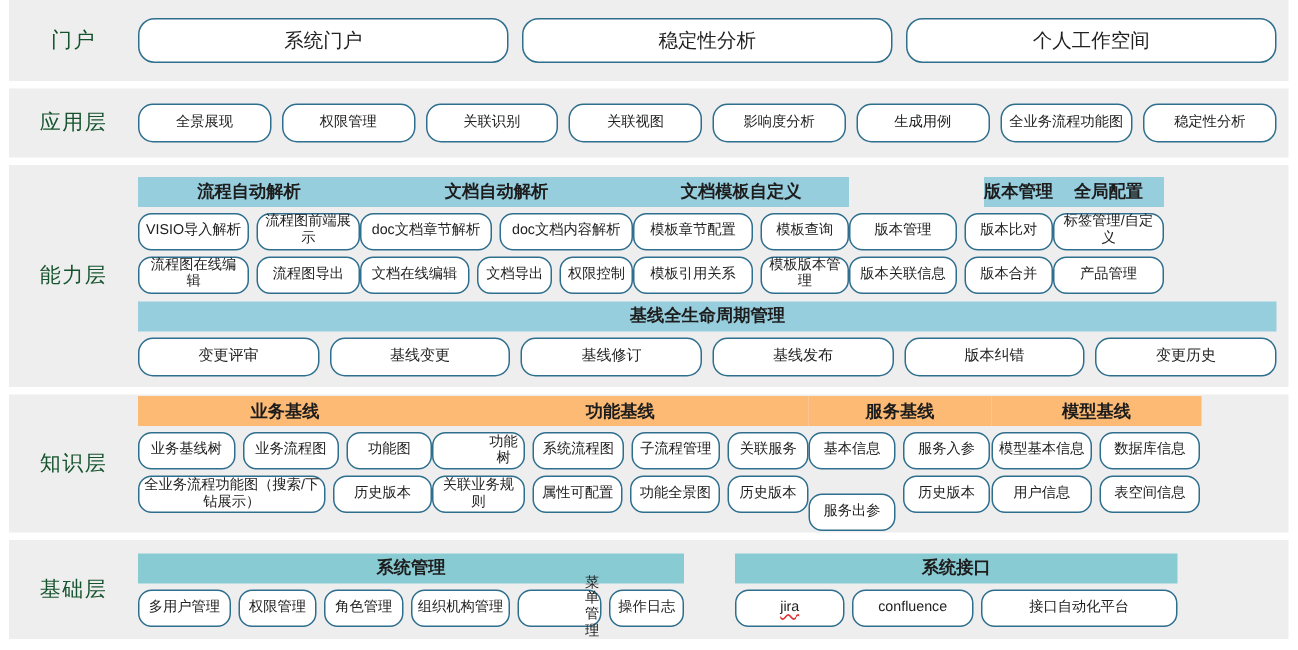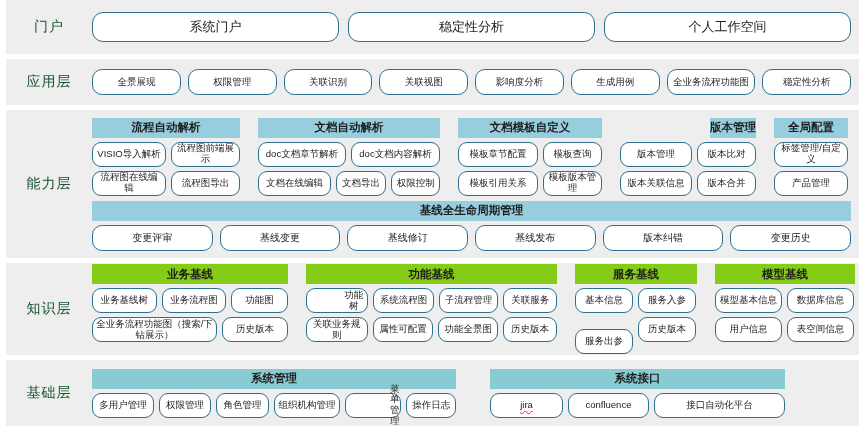--- a/index.html
+++ b/index.html
@@ -80,40 +80,40 @@
   .app-row .pill {
     flex: 1;
     height: 26px;
     border-radius: 10px;
     font-size: 9.5px;
   }
 
   
   .group-strip {
     display: flex;
-    gap: 18px;
+    gap: 0;
     align-items: flex-start;
   }
   .group {
     display: flex;
     flex-direction: column;
     gap: 4px;
   }
   .group-header {
     height: 20px;
     display: flex;
     align-items: center;
     justify-content: center;
     font-size: 11.5px;
     font-weight: bold;
     color: #1d1d1d;
     box-sizing: border-box;
   }
   .hdr-cap  { background: #97cede; }
-  .hdr-know { background: #84cc16; }
+  .hdr-know { background: #fdba74; }
   .hdr-base { background: #89cbd3; }
 
   .group-row {
     display: flex;
     gap: 5px;
   }
   .group-row .pill {
     height: 25px;
   }
 

